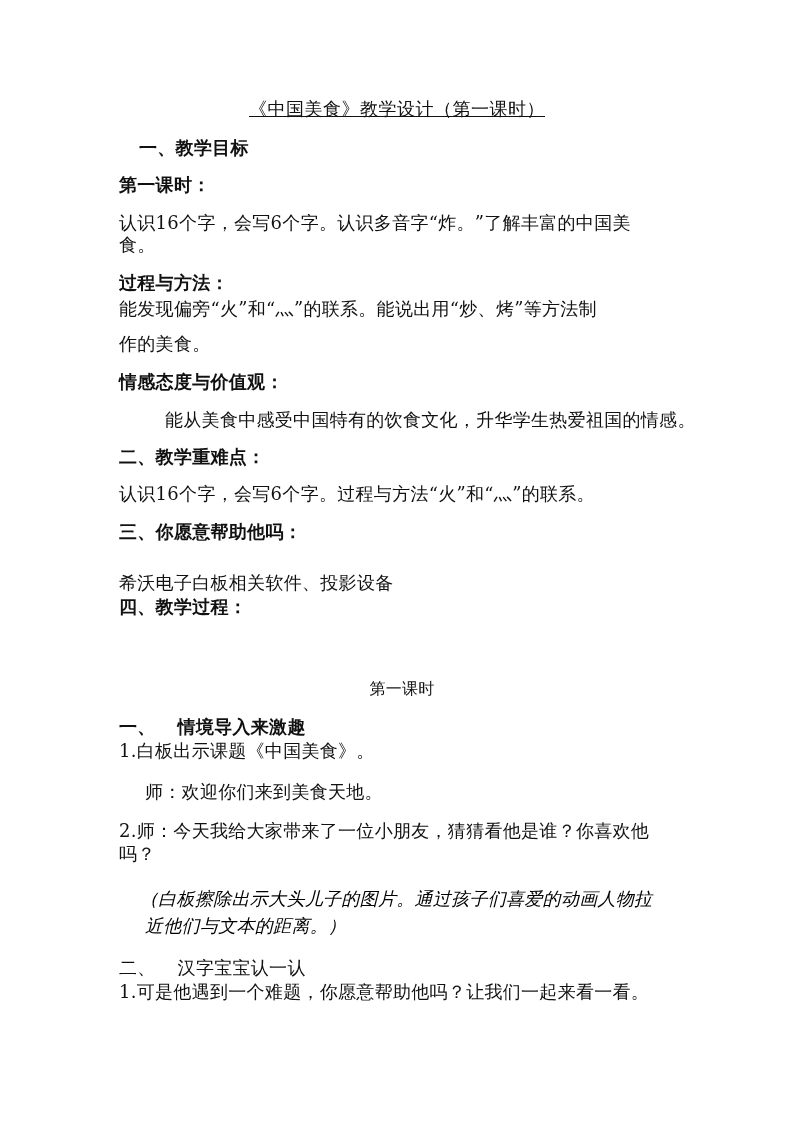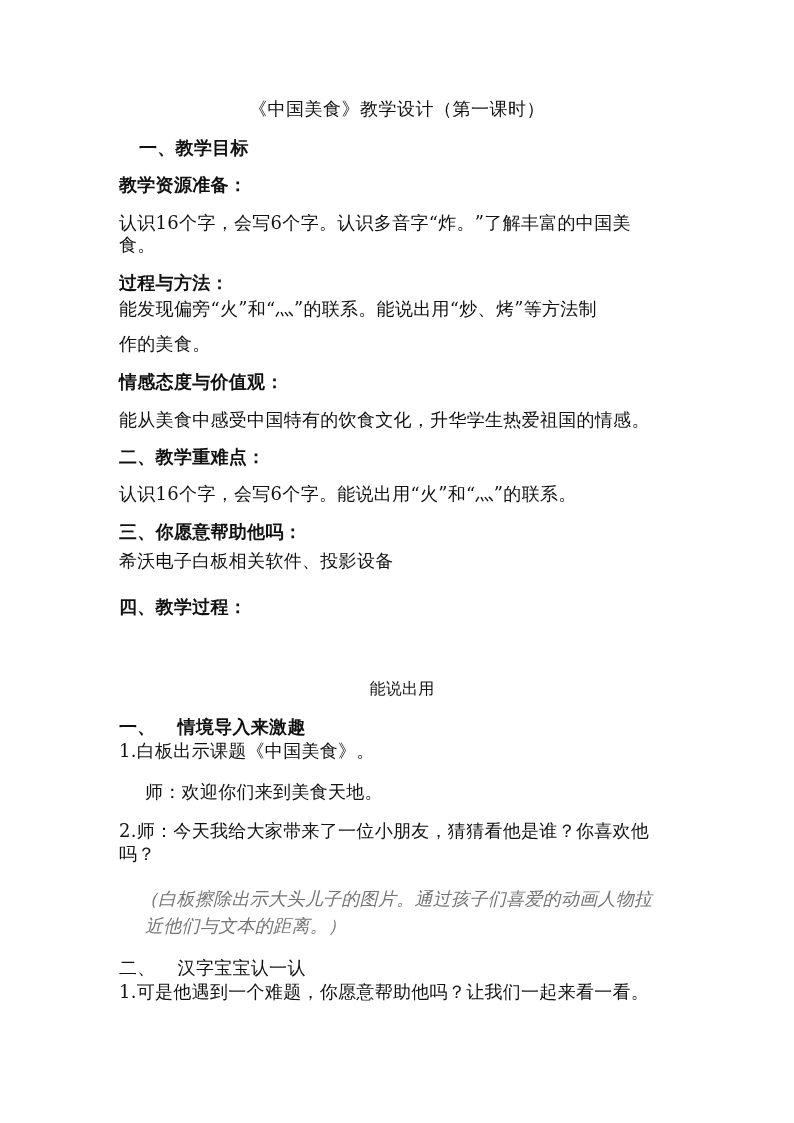--- a/index.html
+++ b/index.html
@@ -23,54 +23,54 @@
     .bold { font-weight: bold; }
     .title {
       left: 0; width: 794px; text-align: center; font-size: 18px;
       letter-spacing: 0.5px;
     }
     .subtitle {
       left: 0; width: 794px; text-align: center; font-size: 16px; padding-left: 10px;
     }
     .indent1 { left: 145px; }
     .red {
-      color: #737373;
+      color: #000000;
       font-style: italic;
     }
     .gap { display: inline-block; width: 22px; }
   </style>
 </head>
 <body>
 
 <div class="page">
 
-  <div class="line title" style="top:98px;">《中国美食》教学设计（第一课时）</div>
+  <div class="line title" style="top:98px;text-decoration:underline;">《中国美食》教学设计（第一课时）</div>
 
   <div class="line bold" style="top:137px;margin-left:20px;">一、教学目标</div>
 
-  <div class="line bold" style="top:174px;">教学资源准备：</div>
+  <div class="line bold" style="top:174px;">第一课时：</div>
   <div class="line" style="top:212px;">认识16个字，会写6个字。认识多音字“炸。”了解丰富的中国美</div>
   <div class="line" style="top:234px;">食。</div>
 
   <div class="line bold" style="top:272px;">过程与方法：</div>
   <div class="line" style="top:298px;">能发现偏旁“火”和“灬”的联系。能说出用“炒、烤”等方法制</div>
   <div class="line" style="top:333px;">作的美食。</div>
 
   <div class="line bold" style="top:371px;">情感态度与价值观：</div>
-  <div class="line" style="top:409px;">能从美食中感受中国特有的饮食文化，升华学生热爱祖国的情感。</div>
+  <div class="line" style="top:409px;margin-left:46px;">能从美食中感受中国特有的饮食文化，升华学生热爱祖国的情感。</div>
 
   <div class="line bold" style="top:446px;">二、教学重难点：</div>
-  <div class="line" style="top:483px;">认识16个字，会写6个字。能说出用“火”和“灬”的联系。</div>
+  <div class="line" style="top:483px;">认识16个字，会写6个字。过程与方法“火”和“灬”的联系。</div>
 
   <div class="line bold" style="top:521px;">三、你愿意帮助他吗：</div>
-  <div class="line" style="top:550px;">希沃电子白板相关软件、投影设备</div>
+  <div class="line" style="top:572px;">希沃电子白板相关软件、投影设备</div>
 
   <div class="line bold" style="top:596px;">四、教学过程：</div>
 
-  <div class="line subtitle" style="top:678px;">能说出用</div>
+  <div class="line subtitle" style="top:678px;">第一课时</div>
 
   <div class="line bold" style="top:716px;">
     <span>一、</span><span class="gap"></span><span>情境导入来激趣</span>
   </div>
   <div class="line" style="top:740px;">1.白板出示课题《中国美食》。</div>
   <div class="line indent1" style="top:781px;">师：欢迎你们来到美食天地。</div>
   <div class="line" style="top:820px;">2.师：今天我给大家带来了一位小朋友，猜猜看他是谁？你喜欢他</div>
   <div class="line" style="top:843px;">吗？</div>
   <div class="line red" style="top:888px; left:140px;">（白板擦除出示大头儿子的图片。通过孩子们喜爱的动画人物拉</div>
   <div class="line" style="top:957px;">

